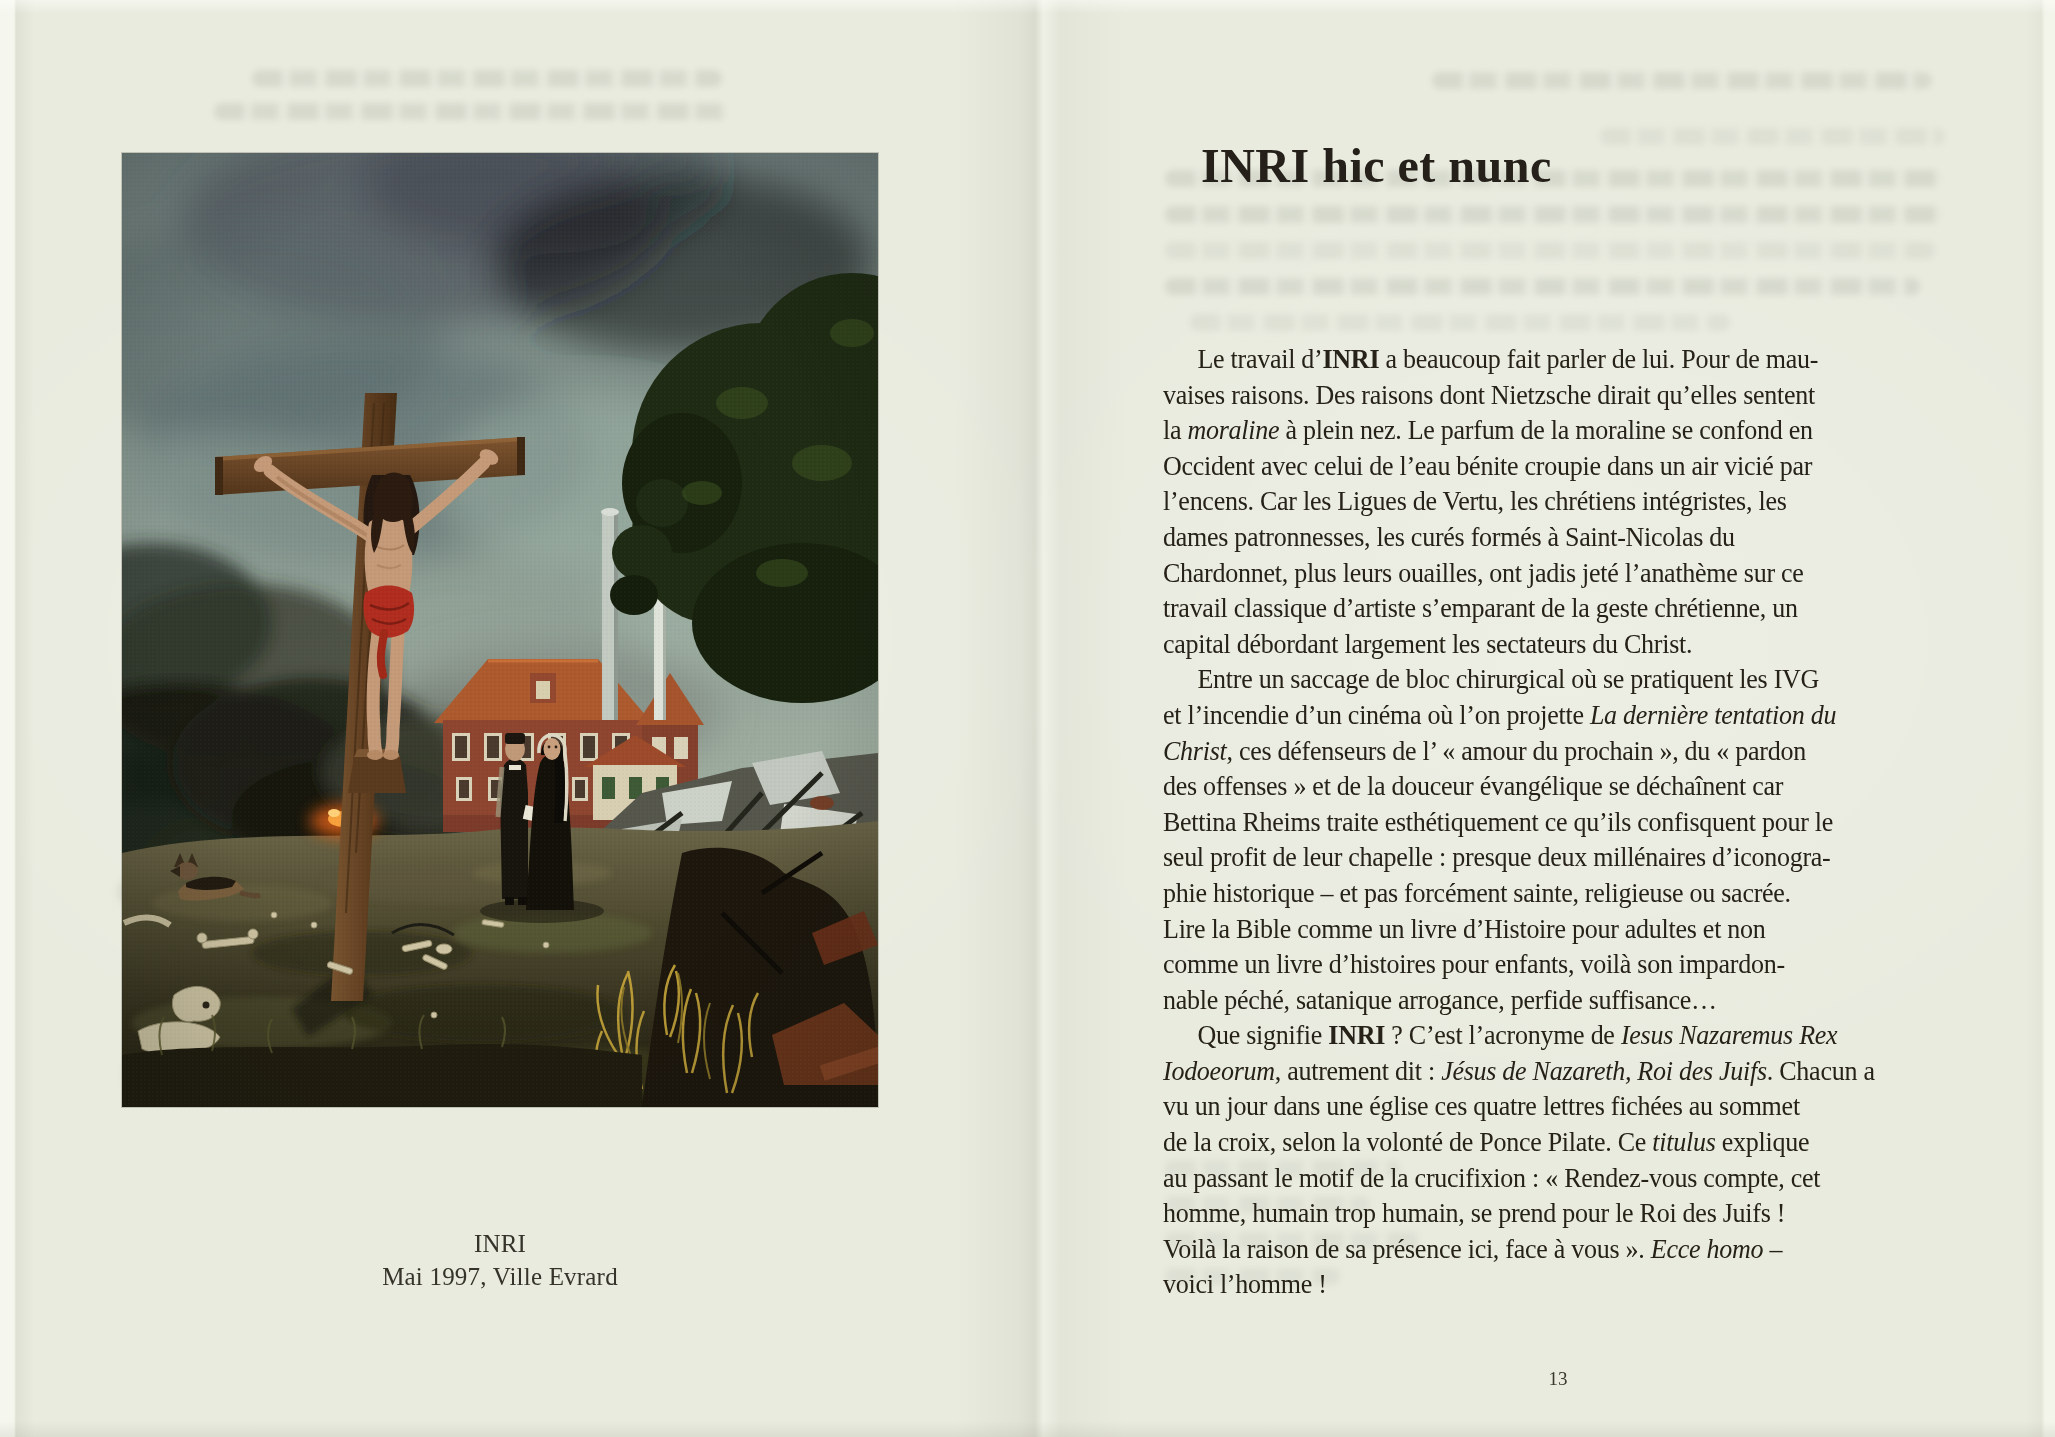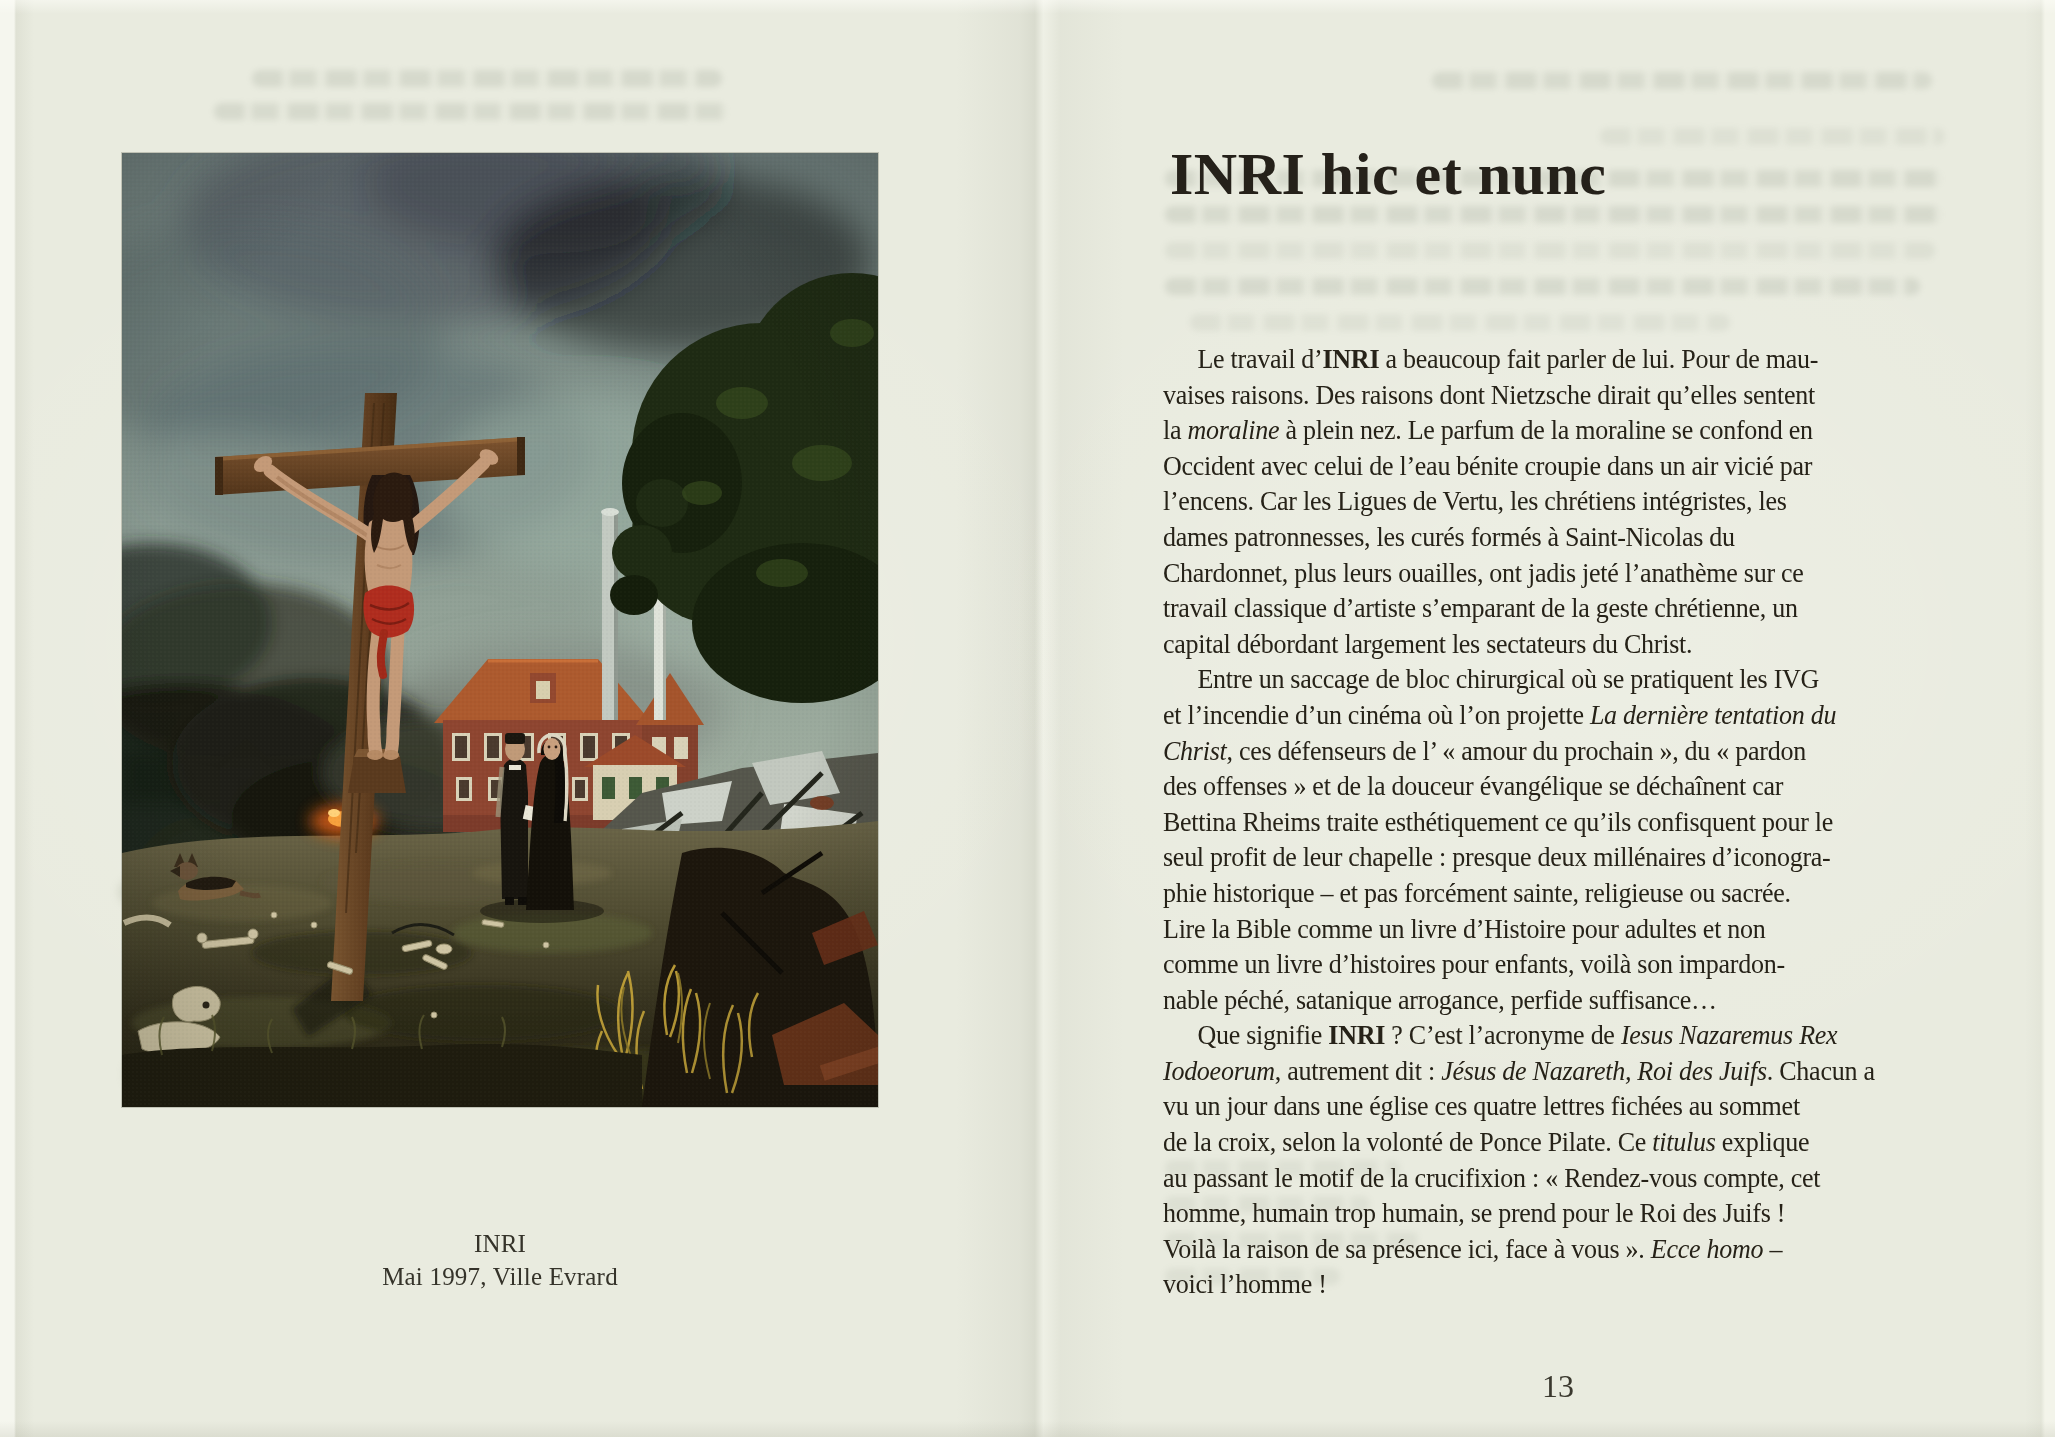--- a/index.html
+++ b/index.html
@@ -26,30 +26,30 @@
   
   .photo{position:absolute;left:122px;top:153px;width:756px;height:954px;
     outline:1px solid rgba(70,70,55,.25);}
   .photo svg{display:block;width:100%;height:100%;}
 
   
   .caption{position:absolute;left:122px;top:1227px;width:756px;text-align:center;
     font-size:25px;line-height:33px;color:#35332a;letter-spacing:.2px;}
 
   
-  .title{position:absolute;left:1170px;top:109px;width:800px;
-    font-size:60px;line-height:50px;font-weight:700;color:#25211a;letter-spacing:.5px;}
+  .title{position:absolute;left:1201px;top:109px;width:800px;
+    font-size:48px;line-height:50px;font-weight:700;color:#25211a;letter-spacing:.5px;}
   .bodytext{position:absolute;left:1163px;top:341px;width:860px;
     font-size:28px;line-height:35.6px;color:#262218;letter-spacing:-.3px;
     transform:scaleX(.93);transform-origin:0 0;white-space:nowrap;}
   .bodytext p{margin:0;text-indent:37px;}
   .bodytext .i{font-style:italic;}
   .bodytext .b{font-weight:700;}
   .pagenum{position:absolute;left:1163px;top:1368px;width:790px;text-align:center;
-    font-size:32px;color:#3a382e;}
+    font-size:19px;color:#3a382e;}
 
   
   .ghost{position:absolute;height:17px;border-radius:8px;opacity:.32;filter:blur(3px);
     background:repeating-linear-gradient(90deg,rgba(125,135,118,.55) 0 30px,rgba(125,135,118,.1) 30px 38px,rgba(125,135,118,.5) 38px 64px,rgba(125,135,118,.08) 64px 74px);}
   .ghost.dim{opacity:.2;}
   .smudge{position:absolute;border-radius:50%;opacity:.25;filter:blur(4px);background:#9aa08c;}
 </style>
 </head>
 <body>
 

